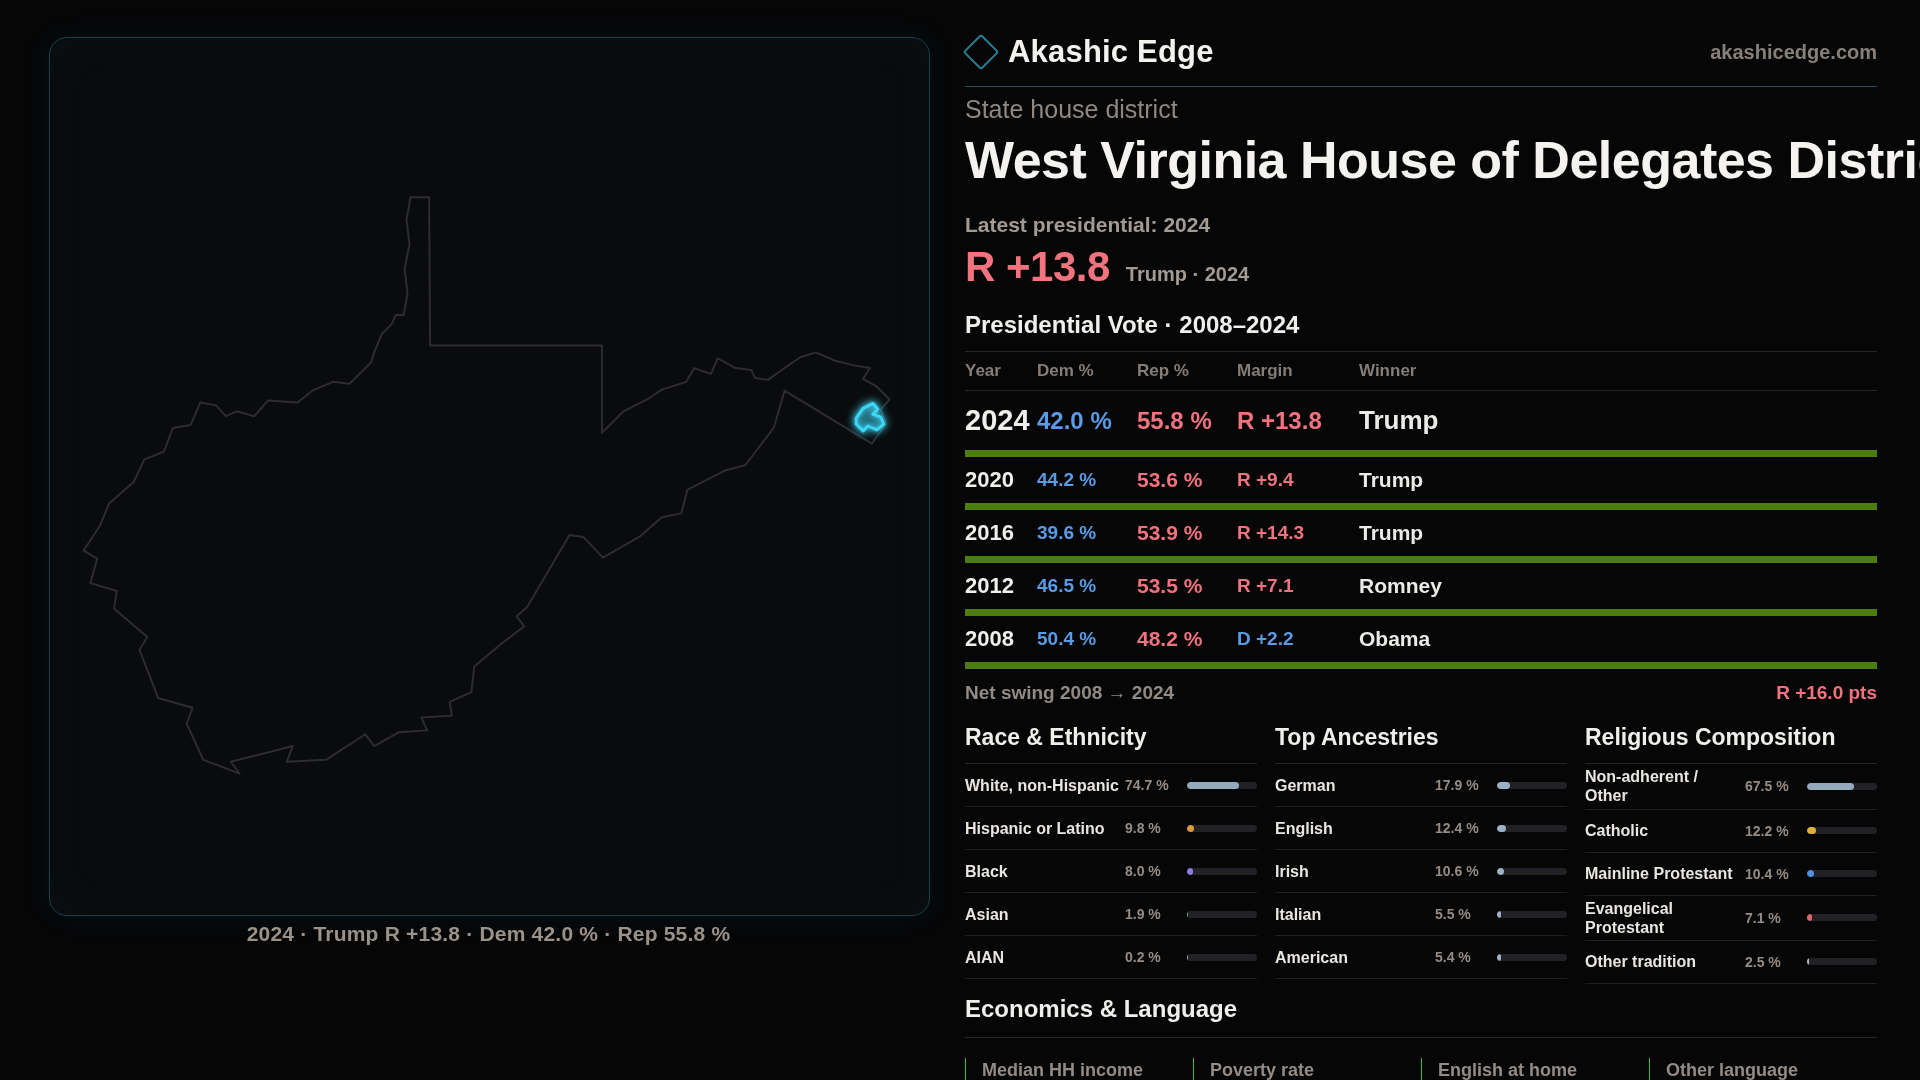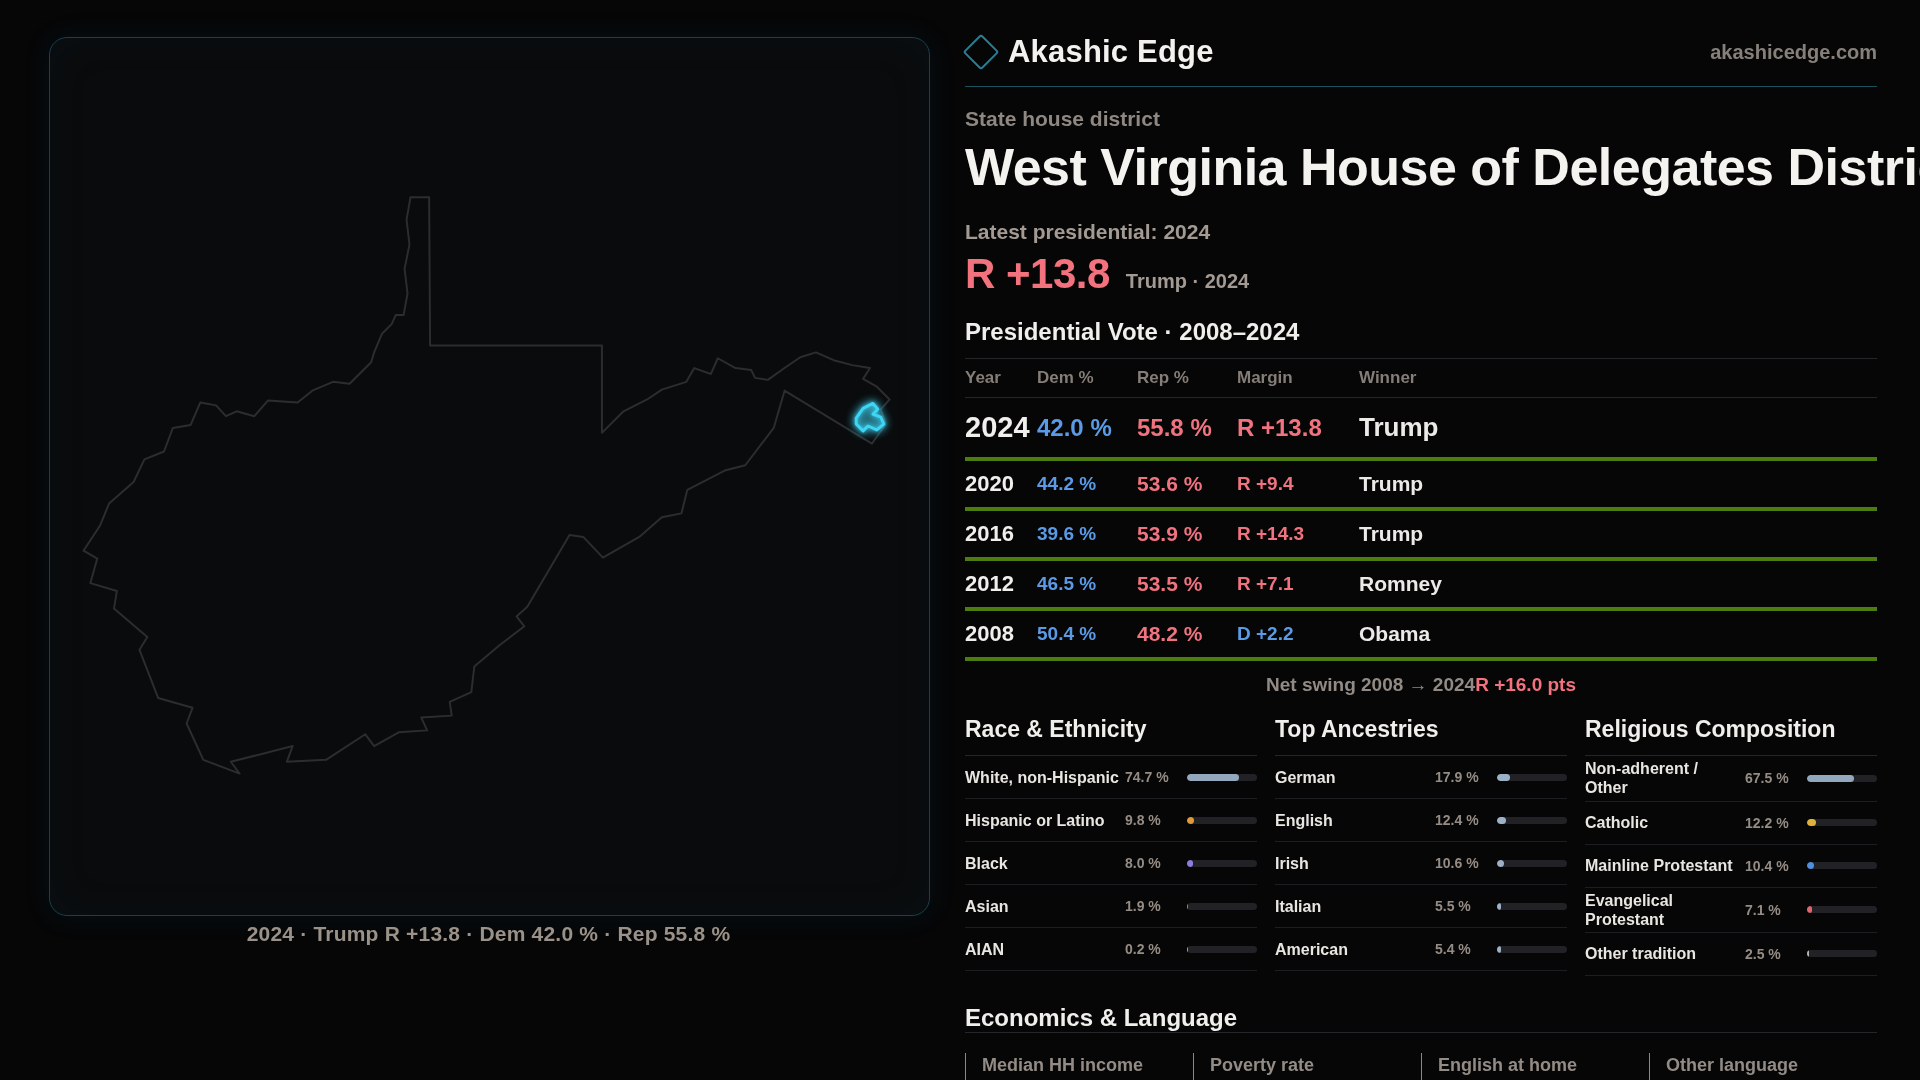--- a/index.html
+++ b/index.html
@@ -23,61 +23,61 @@
   
   .right{position:absolute;left:965px;top:0;width:955px;}
   .brand-row{display:flex;align-items:center;gap:14px;padding-top:34px;width:912px;}
   .logo{
     width:22px;height:22px;border:2px solid #2a7d93;border-radius:3px;
     transform:rotate(45deg);flex:0 0 auto;margin-left:3px;
   }
   .brand{font-size:31px;font-weight:700;color:#f4f2ef;letter-spacing:.2px;}
   .site{margin-left:auto;font-size:20px;font-weight:600;color:#87807a;}
   .head-rule{width:912px;height:1px;background:#1d4f5c;margin-top:16px;}
-  .kicker{margin-top:20px;font-size:21px;font-weight:700;color:#8f8781;}
+  .kicker{margin-top:8px;font-size:25px;font-weight:400;color:#8f8781;}
   .title{
     margin-top:8px;font-size:52px;font-weight:700;color:#f5f3f0;
     letter-spacing:-.5px;white-space:nowrap;line-height:1.1;
   }
   .latest{margin-top:24px;font-size:21px;font-weight:700;color:#a39a93;}
   .margin-row{margin-top:6px;display:flex;align-items:baseline;gap:16px;}
   .big-margin{font-size:42px;font-weight:700;color:#f2737e;letter-spacing:-.5px;}
   .margin-note{font-size:20px;font-weight:600;color:#a39a93;}
   .section-heading{margin-top:20px;font-size:24px;font-weight:700;color:#f1efec;}
   
   .vtable{width:912px;margin-top:12px;}
   .vrow{display:grid;grid-template-columns:72px 100px 100px 122px auto;align-items:center;}
   .vhead{border-top:1px solid #26262a;border-bottom:1px solid #26262a;padding:9px 0;
          color:#857d77;font-size:17px;font-weight:600;}
-  .vr{padding:10px 0;border-bottom:4px solid #4d7c0f;}
+  .vr{padding:10px 0;border-bottom:7px solid #4d7c0f;}
   .vr .year{font-size:22px;font-weight:700;color:#f1efec;}
   .vr .dem{font-size:19px;font-weight:700;color:#5b9be6;}
   .vr .rep{font-size:21px;font-weight:700;color:#f0737f;}
   .vr .marg{font-size:19px;font-weight:700;color:#f0737f;}
   .vr .marg.dem-m{color:#5b9be6;}
   .vr .winner{font-size:21px;font-weight:700;color:#eceae7;}
   .vr.major{padding:13px 0;}
   .vr.major .year{font-size:29px;}
   .vr.major .dem,.vr.major .rep,.vr.major .marg{font-size:24px;}
   .vr.major .winner{font-size:26px;}
-  .net-swing{width:912px;display:flex;justify-content:center;align-items:center;
+  .net-swing{width:912px;display:flex;justify-content:space-between;align-items:center;
              padding:13px 0 4px;}
   .net-swing .lbl{font-size:19px;font-weight:600;color:#928a84;}
   .net-swing .val{font-size:19px;font-weight:700;color:#f2737e;}
   
   .demo-grid{width:912px;margin-top:8px;display:grid;grid-template-columns:1fr 1fr 1fr;gap:0 18px;}
   .demo-col .dhead{font-size:23px;font-weight:700;color:#f1efec;padding:8px 0 12px;border-bottom:1px solid #26262a;}
   .drow{display:flex;align-items:center;min-height:36px;border-bottom:1px solid #1e1e22;padding:3px 0;}
   .dlabel{flex:1;font-size:16px;font-weight:700;color:#e9e6e2;line-height:1.2;padding-right:6px;}
   .dval{width:62px;font-size:14px;font-weight:600;color:#948c85;}
   .dbar{width:70px;height:7px;background:#222226;border-radius:5px;overflow:hidden;flex:0 0 auto;}
   .dfill{display:block;height:100%;border-radius:5px;background:#93a7bd;}
   
-  .econ-heading{width:912px;margin-top:28px;font-size:24px;font-weight:700;color:#f1efec;
-                border-bottom:1px solid #26262a;}
+  .econ-heading{width:912px;margin-top:11px;font-size:24px;font-weight:700;color:#f1efec;
+                padding-bottom:14px;border-bottom:1px solid #26262a;}
   .stats{width:912px;margin-top:20px;display:grid;grid-template-columns:1fr 1fr 1fr 1fr;}
   .stat{border-left:1px solid #22c55e;padding:2px 0 6px 16px;}
   .stat .slabel{font-size:18px;font-weight:600;color:#938b85;}
 </style>
 </head>
 <body>
 
 <div class="map-panel">
   <svg class="map-svg" width="864" height="624" viewBox="0 0 880 620">
     <path d="M359,22 L378,22 L379,173 L554,173 L554,262

